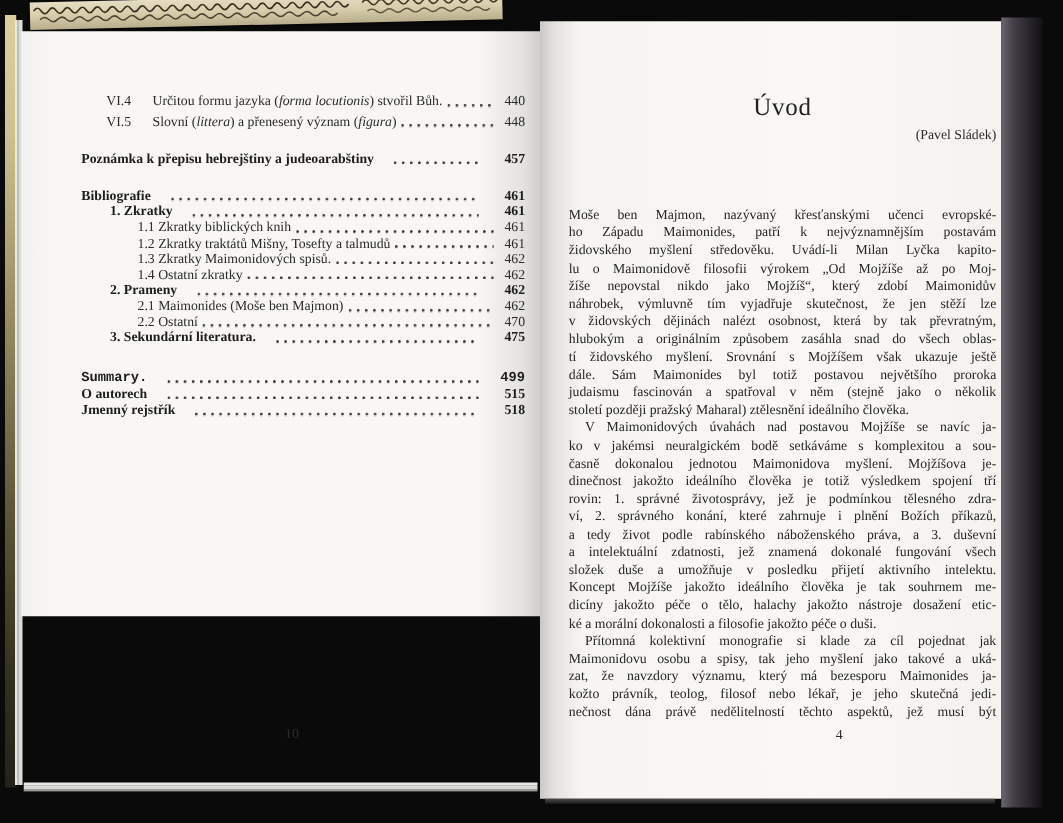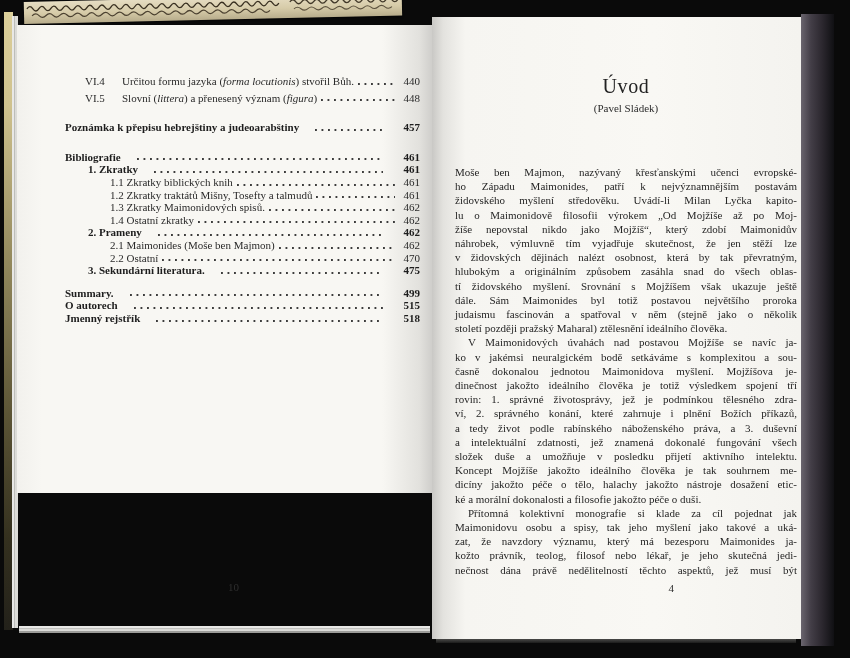--- a/index.html
+++ b/index.html
@@ -47,21 +47,21 @@
     background:linear-gradient(90deg,#6a656e 0%,#433e47 30%,#2b272e 65%,#101013 100%);
   }
   
   .toc {
     position:absolute; left:48px; right:12px; top:50px;
     font-size:11px; line-height:12.6px; color:#2a2a2a;
   }
   .toc-row { display:flex; align-items:stretch; }
   .toc-row.bold { font-weight:bold; color:#1d1d1d;gap:12px; }
   .toc-row.g17 { margin-top:17px; }
-  .toc-row.g10 { margin-top:10px; }
+  .toc-row.g10 { margin-top:20px;font-family:Liberation Mono, monospace; }
   .toc-row.lvl1 { padding-left:23px; }
   .toc-row.lvl2 { padding-left:45px; }
   .toc-row.lvlvi { padding-left:20px; margin-bottom:4px; }
   .toc-num { width:37px; flex:0 0 auto; }
   .toc-label { flex:0 1 auto; white-space:nowrap; }
   .dots {
     flex:1 1 auto; margin:0 3px 0 4px; min-width:8px;
     background-image:radial-gradient(circle at 1px 1.2px,#3c3c3c 0.9px,rgba(0,0,0,0) 1.25px);
     background-size:6.5px 3px; background-repeat:repeat-x;
     background-position:left calc(100% - 2px);
@@ -70,21 +70,21 @@
   .page-num { position:absolute; font-size:11px; color:#2e2e2e; width:34px; text-align:right; }
   .page-num-left { left:188px; top:556px; }
   .page-num-right { left:208px; top:565px; }
   
   .rp-content { position:absolute; left:23px; right:4px; top:0; }
   .chapter-title {
     position:absolute; top:58px; left:0; width:100%; text-align:center;
     font-size:20px; letter-spacing:0.6px; color:#222; font-weight:normal; margin:0;
   }
   .chapter-author {
-    position:absolute; top:85px; left:0; width:100%; text-align:center;
+    position:absolute; top:85px; left:0; width:100%; text-align:right;
     font-size:11px; color:#2c2c2c;
   }
   .intro-body {
     position:absolute; top:148px; left:0; right:0;
     font-size:11px; line-height:14.2px; color:#262626;
   }
   .para .line { text-align:justify; text-align-last:justify; white-space:normal; }
   .para .line.last { text-align-last:left; }
   .para.indent .line:first-child { text-indent:13px; }
 </style>

